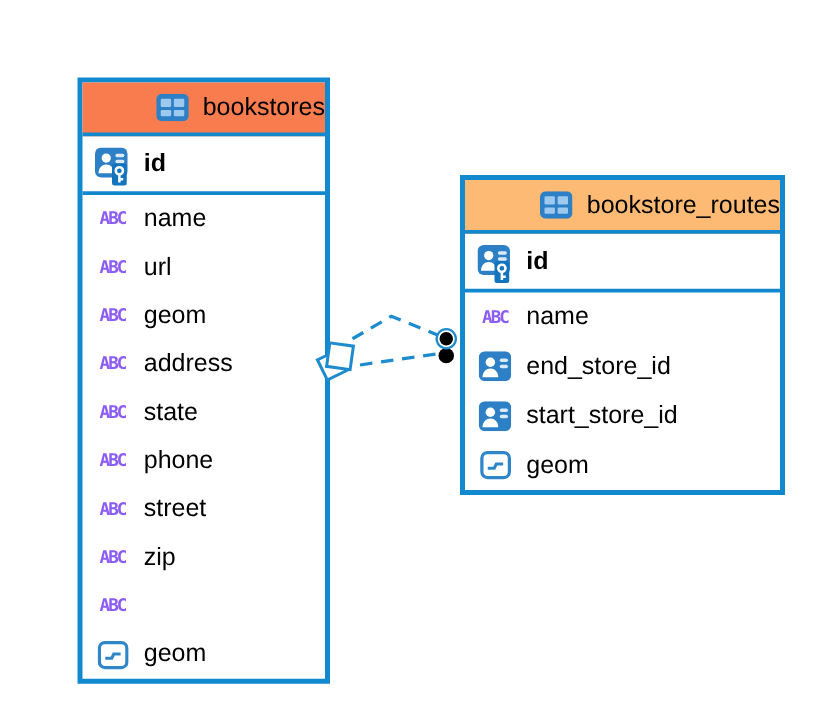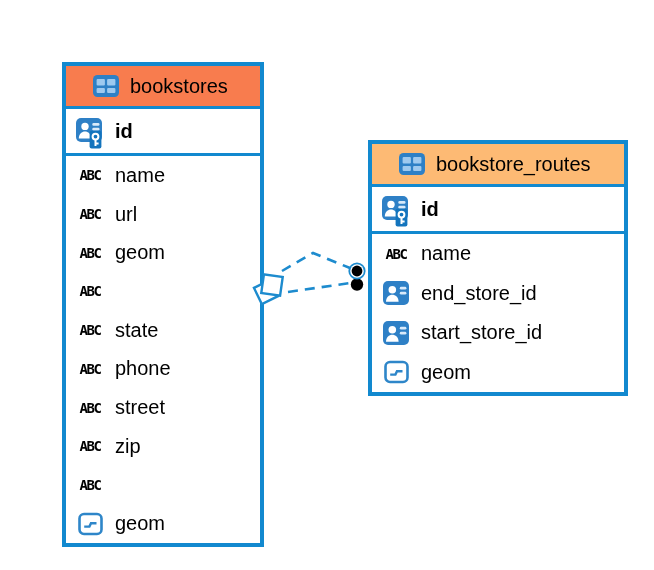--- a/index.html
+++ b/index.html
@@ -8,37 +8,37 @@
     font-family:"Liberation Sans",sans-serif;overflow:hidden;
   }
   .table-card{
     position:absolute;background:#ffffff;border:4px solid #1289cf;
     box-sizing:border-box;display:flex;flex-direction:column;z-index:1;
   }
   #table-bookstores{left:62px;top:62px;width:202px;height:485px;}
   #table-bookstore-routes{left:368px;top:140px;width:260px;height:256px;}
   .t-header{
     flex:0 0 40px;display:flex;align-items:center;gap:8px;
-    padding-left:24px;border-bottom:3px solid #1289cf;
-    font-size:20px;color:#000;white-space:nowrap;
+    padding-left:8px;border-bottom:3px solid #1289cf;
+    font-size:20px;color:#000;white-space:nowrap;justify-content:flex-end;
   }
   .t-header.selected{background:#f87c4e;}
   .t-header.default{background:#fdba74;}
   .pk-rows{flex:0 0 auto;border-bottom:3px solid #1289cf;}
   .pk-rows .row{height:44px;font-weight:bold;}
   .col-rows{flex:1 1 auto;display:flex;flex-direction:column;}
   .col-rows .row{flex:1;}
   .row{
     display:flex;align-items:center;gap:9px;padding-left:8px;
     font-size:20px;color:#000;white-space:nowrap;border-radius:18px;
   }
   .icon-slot{flex:0 0 32px;width:32px;display:flex;align-items:center;justify-content:center;}
   .abc{
     font-family:"DejaVu Sans Mono",monospace;font-weight:bold;
-    font-size:14px;color:#000000;letter-spacing:-1.5px;
+    font-size:14px;color:#8b5cf6;letter-spacing:-1.5px;
   }
   #connector-layer{
     position:absolute;left:0;top:0;width:654px;height:570px;z-index:2;
     pointer-events:none;
   }
 </style>
 </head>
 <body>
 
 <div class="table-card" id="table-bookstores">
@@ -87,20 +87,21 @@
       <div class="row">
         <span class="icon-slot">
           <span class="abc">ABC</span>
         </span>
         <span>geom</span>
       </div>
       <div class="row">
         <span class="icon-slot">
           <span class="abc">ABC</span>
         </span>
+        <span>address</span>
       </div>
       <div class="row">
         <span class="icon-slot">
           <span class="abc">ABC</span>
         </span>
         <span>state</span>
       </div>
       <div class="row">
         <span class="icon-slot">
           <span class="abc">ABC</span>

